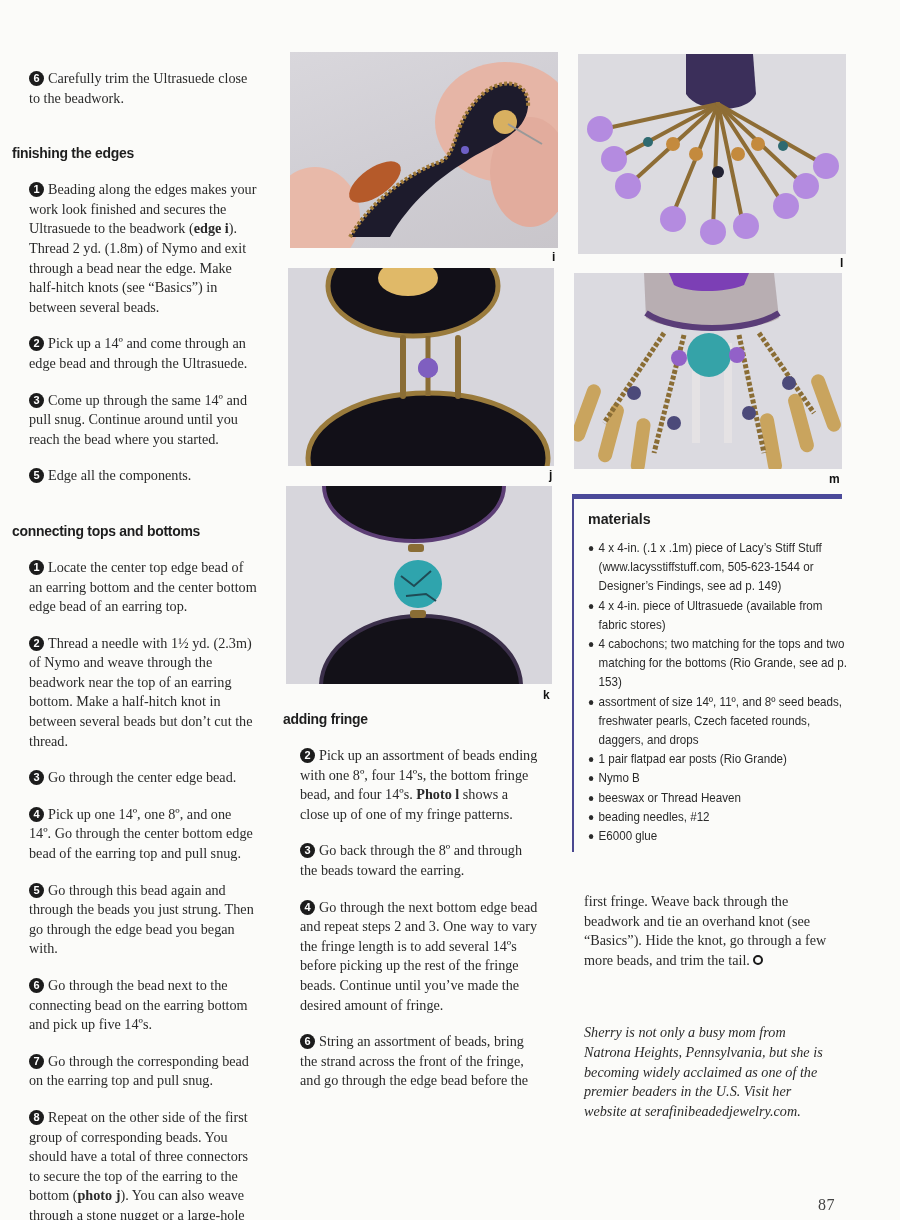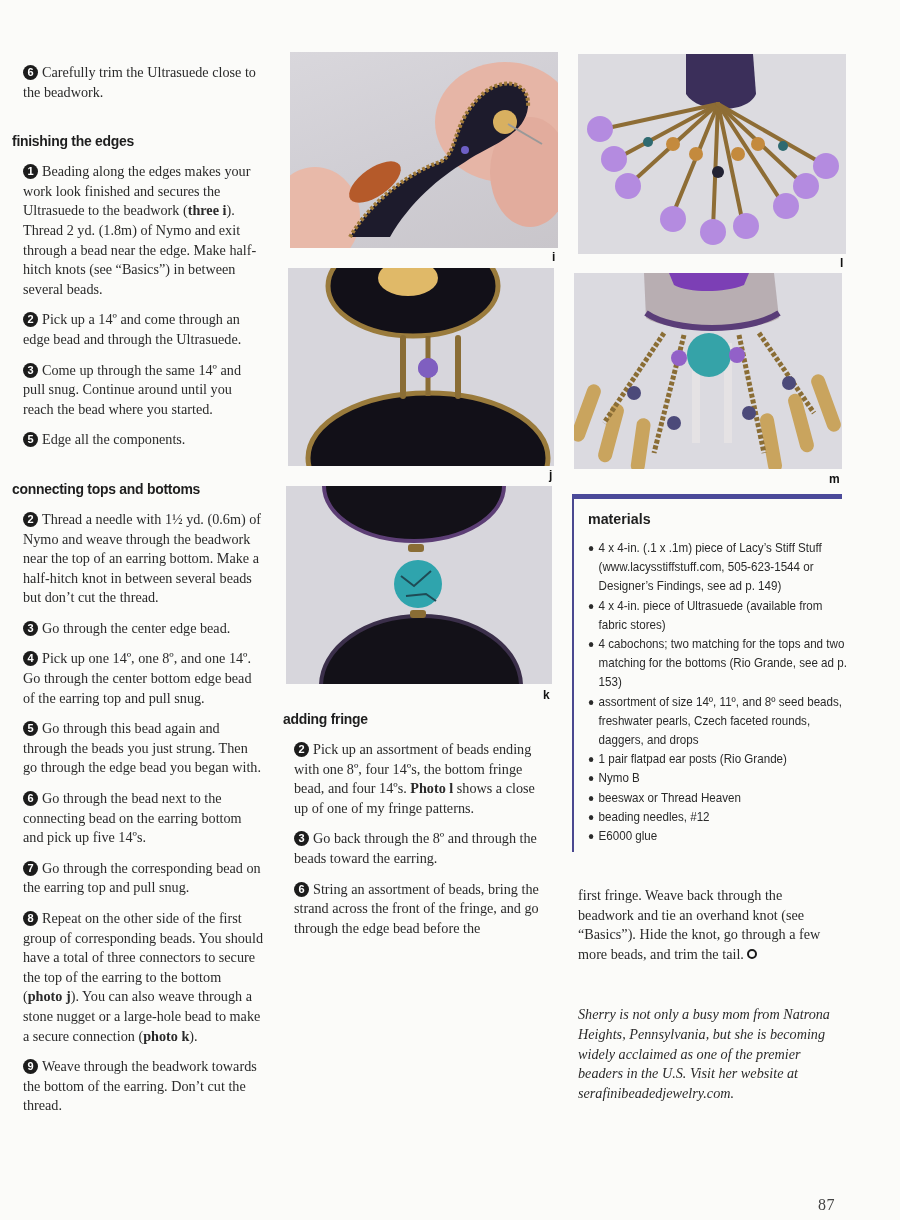--- a/index.html
+++ b/index.html
@@ -4,21 +4,21 @@
 <style>
   html, body { margin: 0; padding: 0; }
   body {
     width: 900px; height: 1220px; position: relative; overflow: hidden;
     background: #fbfbf9;
     font-family: "Liberation Serif", "DejaVu Serif", serif;
     color: #2a2a2a;
   }
   .col { position: absolute; }
   .body-text { font-size: 14.2px; line-height: 19.6px; }
-  .body-text p { margin: 11px; }
+  .body-text p { margin: 17px; }
   .step .num {
     display: inline-block; width: 15px; height: 15px; border-radius: 50%;
     background: #1c1c1c; color: #fff; font-family: "Liberation Sans", sans-serif;
     font-weight: bold; font-size: 11px; line-height: 15px; text-align: center;
     margin-right: 4px; vertical-align: 1px;
   }
   .heading {
     font-family: "Liberation Sans", "DejaVu Sans", sans-serif;
     font-weight: bold; font-size: 15.5px; line-height: 20px; color: #1e1e1e;
     letter-spacing: -0.3px; transform: scaleX(0.9); transform-origin: left;
@@ -64,28 +64,29 @@
   }
 </style>
 </head>
 <body>
 
 <div class="col body-text" style="left:12px; top:52px; width:262px;">
   <p class="step"><span class="num">6</span><span>Carefully trim the Ultrasuede close to the beadwork.</span></p>
 
   <div style="height:18px"></div>
   <h2 class="heading">finishing the edges</h2>
-  <p class="step"><span class="num">1</span><span>Beading along the edges makes your work look finished and secures the Ultrasuede to the beadwork (</span><span class="bold">three i</span><span>). Thread 2 yd. (1.8m) of Nymo and exit through a bead near the edge. Make half-hitch knots (see “Basics”) in between several beads.</span></p>
+  <p class="step"><span class="num">1</span><span>Beading along the edges makes your work look finished and secures the Ultrasuede to the beadwork (</span><span class="bold">edge i</span><span>). Thread 2 yd. (1.8m) of Nymo and exit through a bead near the edge. Make half-hitch knots (see “Basics”) in between several beads.</span></p>
   <p class="step"><span class="num">2</span><span>Pick up a 14º and come through an edge bead and through the Ultrasuede.</span></p>
   <p class="step"><span class="num">3</span><span>Come up through the same 14º and pull snug. Continue around until you reach the bead where you started.</span></p>
   <p class="step"><span class="num">5</span><span>Edge all the components.</span></p>
 
   <div style="height:18px"></div>
   <h2 class="heading">connecting tops and bottoms</h2>
-  <p class="step"><span class="num">2</span><span>Thread a needle with 1½ yd. (0.6m) of Nymo and weave through the beadwork near the top of an earring bottom. Make a half-hitch knot in between several beads but don’t cut the thread.</span></p>
+  <p class="step"><span class="num">1</span><span>Locate the center top edge bead of an earring bottom and the center bottom edge bead of an earring top.</span></p>
+  <p class="step"><span class="num">2</span><span>Thread a needle with 1½ yd. (2.3m) of Nymo and weave through the beadwork near the top of an earring bottom. Make a half-hitch knot in between several beads but don’t cut the thread.</span></p>
   <p class="step"><span class="num">3</span><span>Go through the center edge bead.</span></p>
   <p class="step"><span class="num">4</span><span>Pick up one 14º, one 8º, and one 14º. Go through the center bottom edge bead of the earring top and pull snug.</span></p>
   <p class="step"><span class="num">5</span><span>Go through this bead again and through the beads you just strung. Then go through the edge bead you began with.</span></p>
   <p class="step"><span class="num">6</span><span>Go through the bead next to the connecting bead on the earring bottom and pick up five 14ºs.</span></p>
   <p class="step"><span class="num">7</span><span>Go through the corresponding bead on the earring top and pull snug.</span></p>
   <p class="step"><span class="num">8</span><span>Repeat on the other side of the first group of corresponding beads. You should have a total of three connectors to secure the top of the earring to the bottom (</span><span class="bold">photo j</span><span>). You can also weave through a stone nugget or a large-hole bead to make a secure connection (</span><span class="bold">photo k</span><span>).</span></p>
   <p class="step"><span class="num">9</span><span>Weave through the beadwork towards the bottom of the earring. Don’t cut the thread.</span></p>
 </div>
 
 <div class="photo" style="left:290px; top:52px; width:268px; height:196px; background:linear-gradient(160deg,#d9d7dc 0%,#cfcdd3 55%,#c9c6cb 100%);">
@@ -204,20 +205,21 @@
     <path d="M115 90 L128 100 L145 85 M120 110 L140 108 L150 115" stroke="#1f4b55" stroke-width="2" fill="none"></path>
     <rect x="124" y="124" width="16" height="8" rx="3" fill="#8a6d35"></rect>
   </svg>
 </div>
 <div class="caption" style="left:543px; top:688px;">k</div>
 
 <div class="col body-text" style="left:283px; top:709px; width:272px;">
   <h2 class="heading">adding fringe</h2>
   <p class="step"><span class="num">2</span><span>Pick up an assortment of beads ending with one 8º, four 14ºs, the bottom fringe bead, and four 14ºs. </span><span class="bold">Photo l</span><span> shows a close up of one of my fringe patterns.</span></p>
   <p class="step"><span class="num">3</span><span>Go back through the 8º and through the beads toward the earring.</span></p>
+  <p class="step"><span class="num">4</span><span>Go through the next bottom edge bead and repeat steps 2 and 3. One way to vary the fringe length is to add several 14ºs before picking up the rest of the fringe beads. Continue until you’ve made the desired amount of fringe.</span></p>
   <p class="step"><span class="num">6</span><span>String an assortment of beads, bring the strand across the front of the fringe, and go through the edge bead before the</span></p>
 </div>
 
 <div class="materials">
   <div class="bar"></div>
   <h3>materials</h3>
   <ul>
     <li>4 x 4-in. (.1 x .1m) piece of Lacy’s Stiff Stuff (www.lacysstiffstuff.com, 505-623-1544 or Designer’s Findings, see ad p. 149)</li>
     <li>4 x 4-in. piece of Ultrasuede (available from fabric stores)</li>
     <li>4 cabochons; two matching for the tops and two matching for the bottoms (Rio Grande, see ad p. 153)</li>

